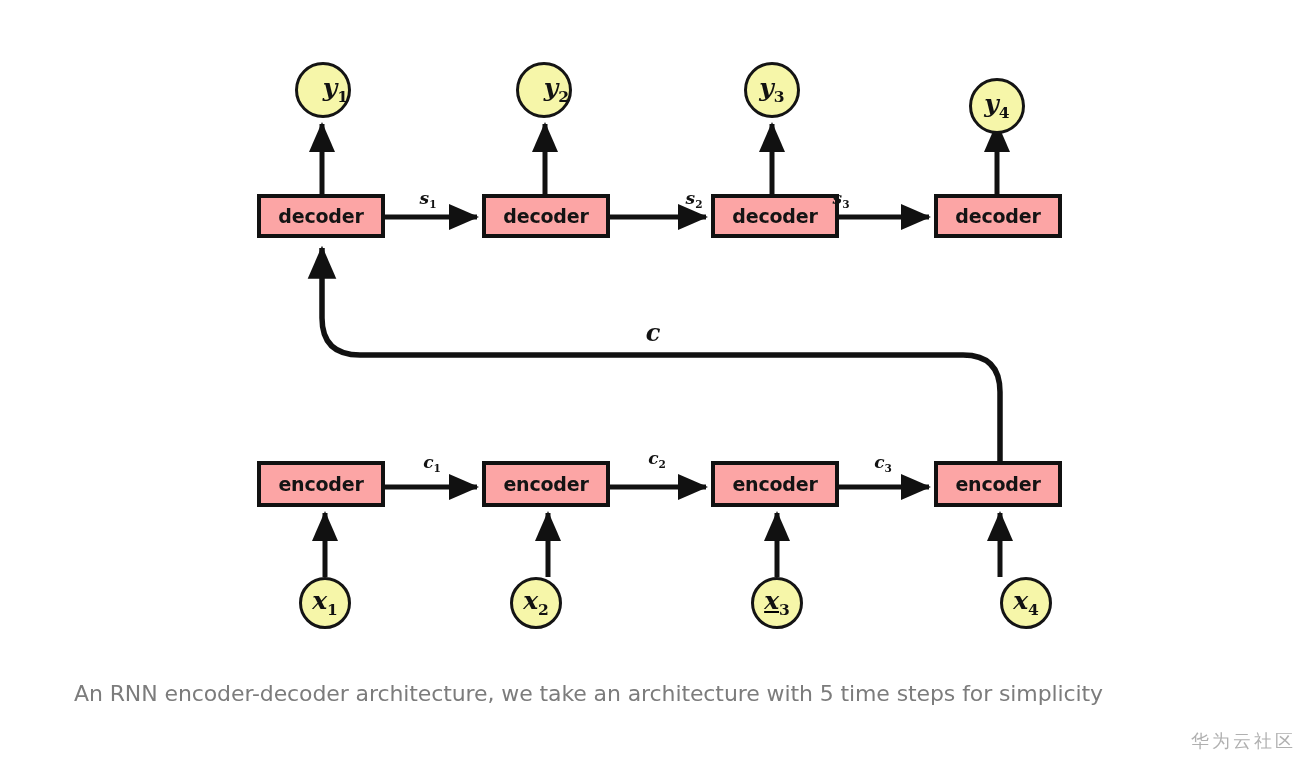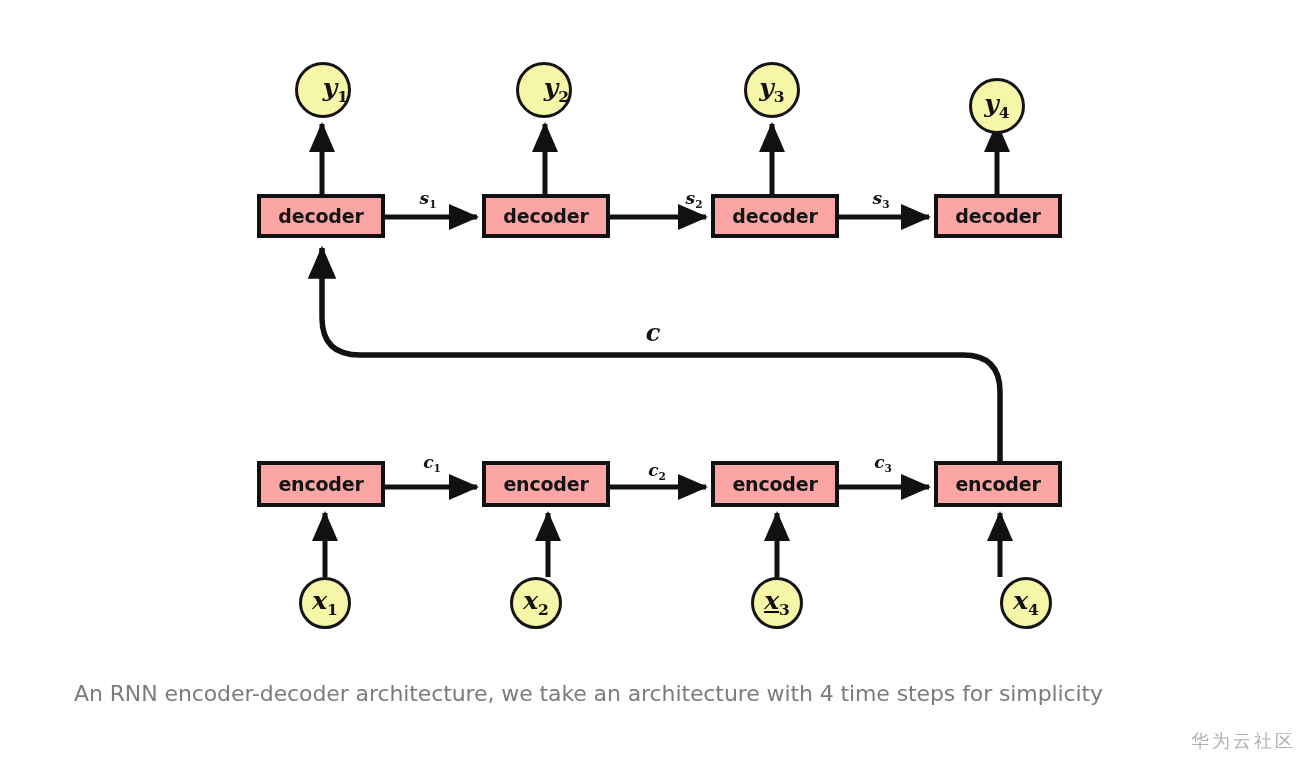--- a/index.html
+++ b/index.html
@@ -180,37 +180,37 @@
   <div class="rnn-box" style="left:482px; top:194px; width:128px; height:44px;">decoder</div>
   <div class="rnn-box" style="left:711px; top:194px; width:128px; height:44px;">decoder</div>
   <div class="rnn-box" style="left:934px; top:194px; width:128px; height:44px;">decoder</div>
 
   <div class="edge-label" style="left:428px; top:200px;">
     <i>s</i><sub>1</sub>
   </div>
   <div class="edge-label" style="left:654px; top:200px;margin-left:40px;">
     <i>s</i><sub>2</sub>
   </div>
-  <div class="edge-label" style="left:881px; top:200px;">
+  <div class="edge-label" style="left:841px; top:200px;">
     <i>s</i><sub>3</sub>
   </div>
 
   <div class="edge-label context-label" style="left:653px; top:333px;">
     <i>c</i>
   </div>
 
   <div class="rnn-box" style="left:257px; top:461px; width:128px; height:46px;">encoder</div>
   <div class="rnn-box" style="left:482px; top:461px; width:128px; height:46px;">encoder</div>
   <div class="rnn-box" style="left:711px; top:461px; width:128px; height:46px;">encoder</div>
   <div class="rnn-box" style="left:934px; top:461px; width:128px; height:46px;">encoder</div>
 
   <div class="edge-label" style="left:432px; top:464px;text-align:right;">
     <i>c</i><sub>1</sub>
   </div>
-  <div class="edge-label" style="left:657px; top:472px;">
+  <div class="edge-label" style="left:657px; top:460px;">
     <i>c</i><sub>2</sub>
   </div>
   <div class="edge-label" style="left:883px; top:464px;">
     <i>c</i><sub>3</sub>
   </div>
 
   <div class="token-circle" style="left:299px; top:577px; width:52px; height:52px;">
     <span class="tok-label">
       <i>x</i><sub>1</sub>
     </span>
@@ -224,17 +224,17 @@
     <span class="tok-label">
       <i>x</i><sub>3</sub>
     </span>
   </div>
   <div class="token-circle" style="left:1000px; top:577px; width:52px; height:52px;">
     <span class="tok-label">
       <i>x</i><sub>4</sub>
     </span>
   </div>
 
-  <div id="caption-text">An RNN encoder-decoder architecture, we take an architecture with 4 time steps for simplicity</div>
+  <div id="caption-text">An RNN encoder-decoder architecture, we take an architecture with 5 time steps for simplicity</div>
 
   <div id="watermark-text">华为云社区</div>
 
 </div>
 
 </body></html>

